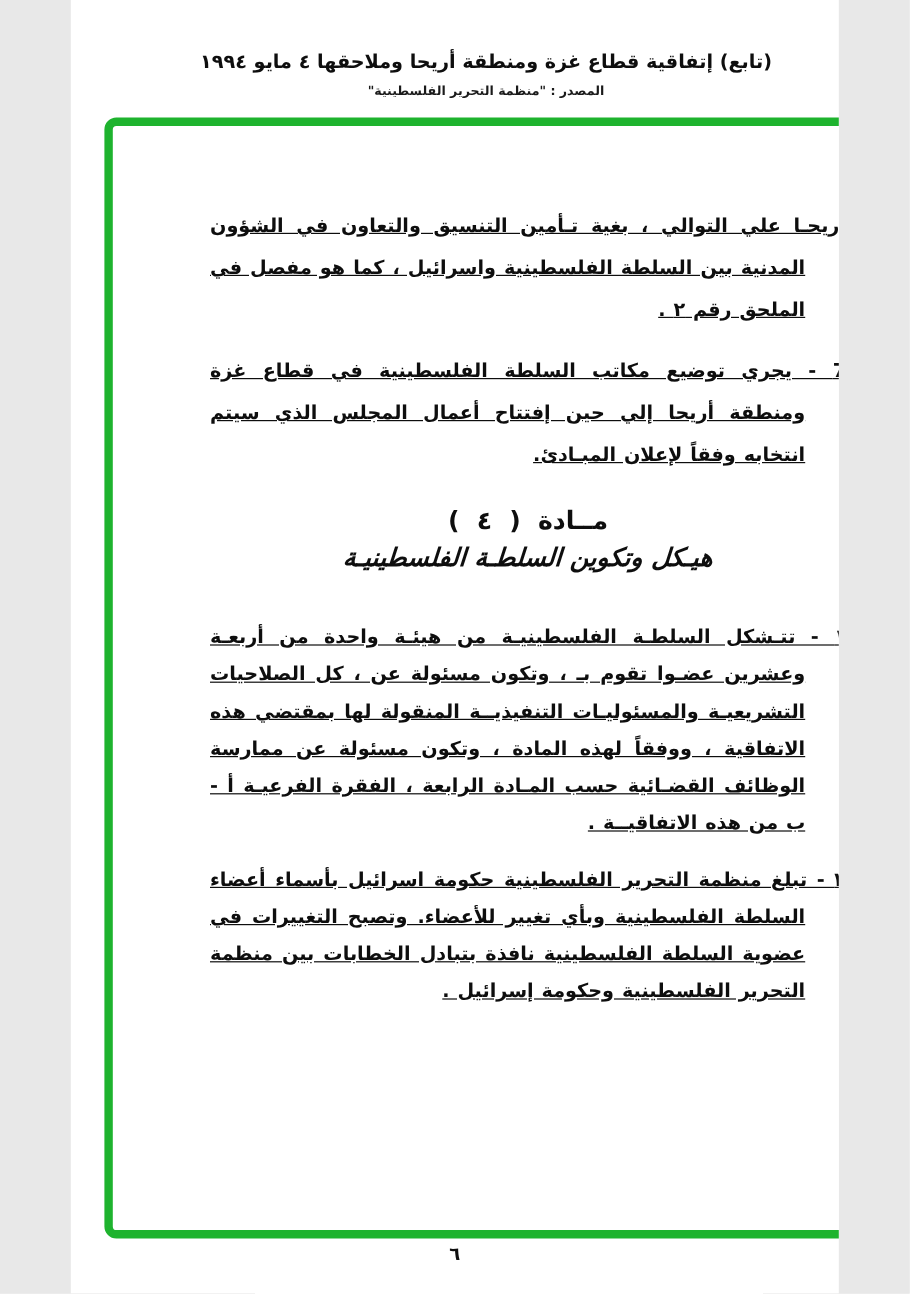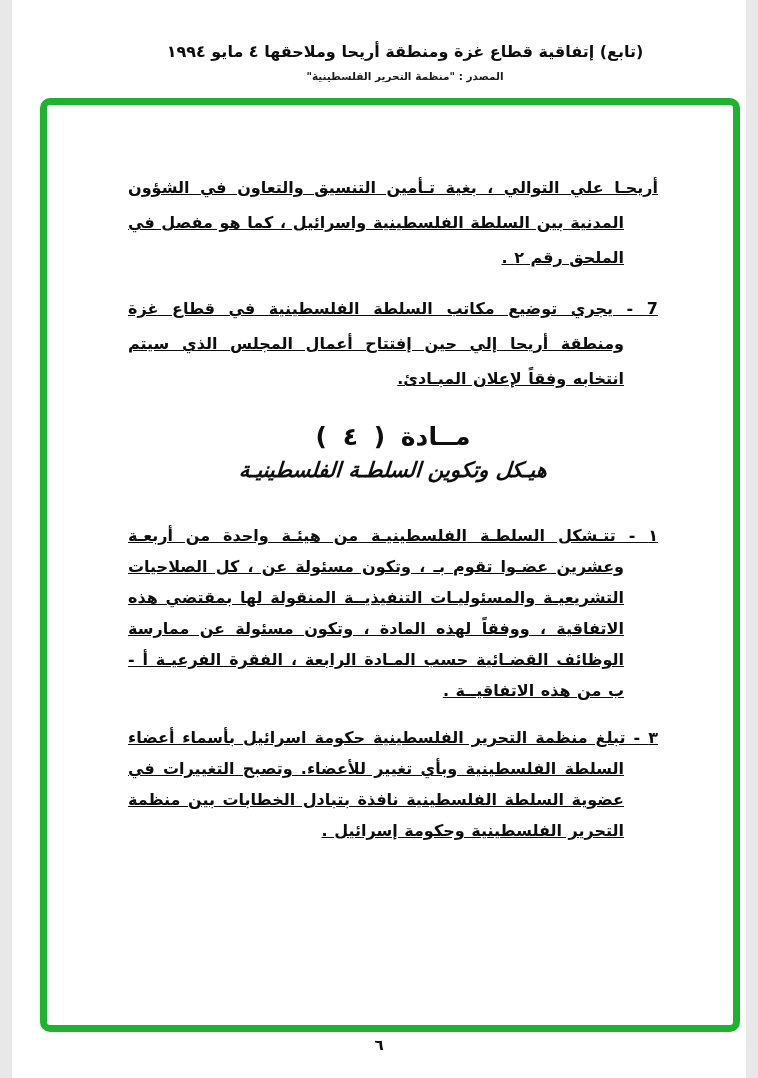--- a/index.html
+++ b/index.html
@@ -1,18 +1,18 @@
 <!DOCTYPE html>
 <html lang="ar"><head>
 <meta charset="utf-8">
 <style>
   html, body { margin: 0; padding: 0; background: #e8e8e8; }
   .page {
     position: relative;
-    width: 734px;
+    width: 640px;
     height: 1078px;
     margin: 0 auto;
     background: #ffffff;
     overflow: hidden;
     font-family: "DejaVu Sans", sans-serif;
     color: #0e0e0e;
   }
 
   
   .hdr {
@@ -71,21 +71,21 @@
     padding-right: 34px;
     text-indent: -34px;
   }
 
   .article-heading {
     margin-top: 26px;
     text-align: center;
     text-align-last: center;
   }
   .article-title {
-    font-size: 25px;
+    font-size: 21px;
     font-weight: bold;
     word-spacing: 7px;
     letter-spacing: 1px;
   }
   .article-subtitle {
     margin-top: 7px;
     font-size: 21px;
     font-weight: bold;
     font-style: italic;
     letter-spacing: 0.5px;

